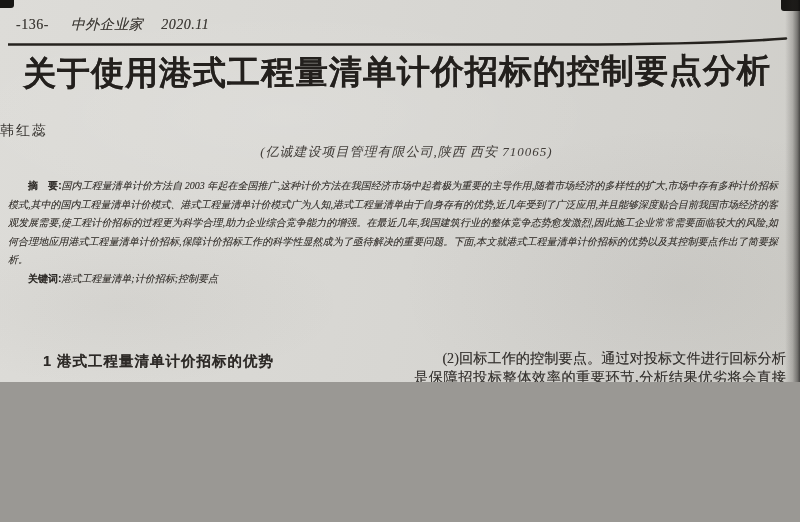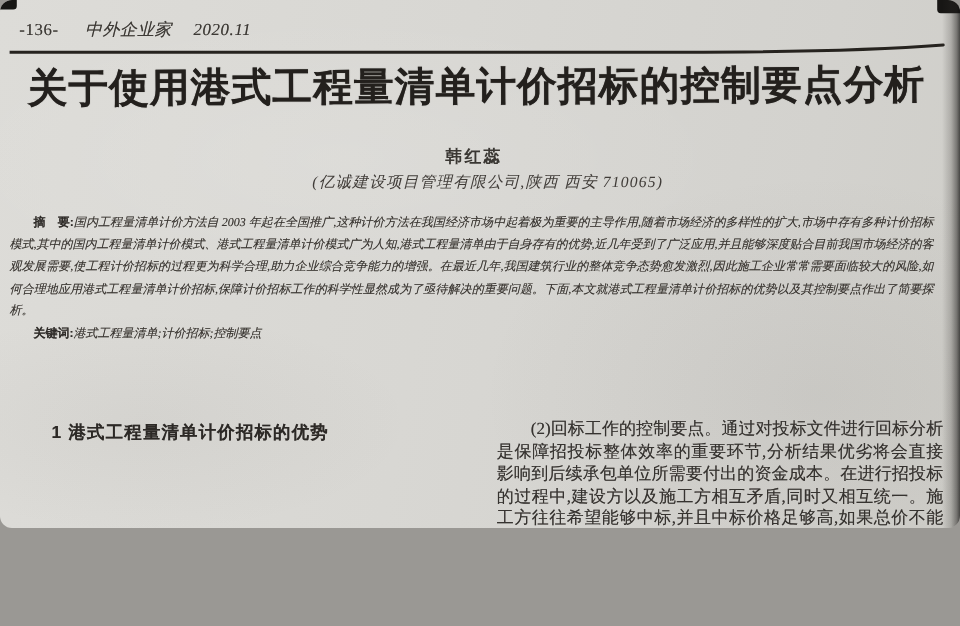--- a/index.html
+++ b/index.html
@@ -1,24 +1,23 @@
 <!DOCTYPE html>
 <html><head>
 <meta charset="utf-8">
 <style>
   html,body{margin:0;padding:0;background:#9a9894;}
   .page{
     position:relative;
-    width:800px;height:440px;
+    width:800px;height:382px;
     margin:0 auto;
     overflow:hidden;
     background:linear-gradient(100deg,#dddcd8 0%,#d8d7d3 45%,#d3d2ce 80%,#cfcec9 100%);
     font-family:"Liberation Serif","DejaVu Serif",serif;
     color:#35322f;
-    border-radius:10px;
   }
   .texture{
     position:absolute;inset:0;pointer-events:none;
     background:
       radial-gradient(ellipse 60% 40% at 35% 30%, rgba(255,255,255,0.10), transparent 70%),
       radial-gradient(ellipse 50% 60% at 85% 75%, rgba(80,75,70,0.07), transparent 70%),
       radial-gradient(ellipse 40% 30% at 15% 80%, rgba(90,85,80,0.05), transparent 70%);
   }
   .mark-tl{position:absolute;left:0;top:0;width:14px;height:8px;background:#171614;border-radius:0 0 3px 0;}
   .mark-tr{position:absolute;right:0;top:0;width:19px;height:11px;background:#171614;border-radius:0 0 0 3px;}
@@ -39,21 +38,21 @@
     position:absolute;left:10px;right:16px;top:50px;
     text-align:center;
     font-family:"Liberation Sans","DejaVu Sans",sans-serif;
     font-weight:bold;font-size:33px;letter-spacing:1px;
     color:#23201d;transform:rotate(-0.25deg);
     text-shadow:0 0 0.6px rgba(30,27,24,0.7);
     white-space:nowrap;
   }
   .author{
     position:absolute;left:0;right:10px;top:122px;
-    text-align:center;font-size:14px;font-weight:bold;color:#3a3733;
+    text-align:left;font-size:14px;font-weight:normal;color:#3a3733;
     letter-spacing:2px;
   }
   .affiliation{
     position:absolute;left:0;right:10px;top:143px;
     text-align:center;font-size:13px;font-style:italic;color:#403c38;
     letter-spacing:1px;
     margin-left:23px;
   }
   .abstract-block{
     position:absolute;left:8px;right:22px;top:177px;

